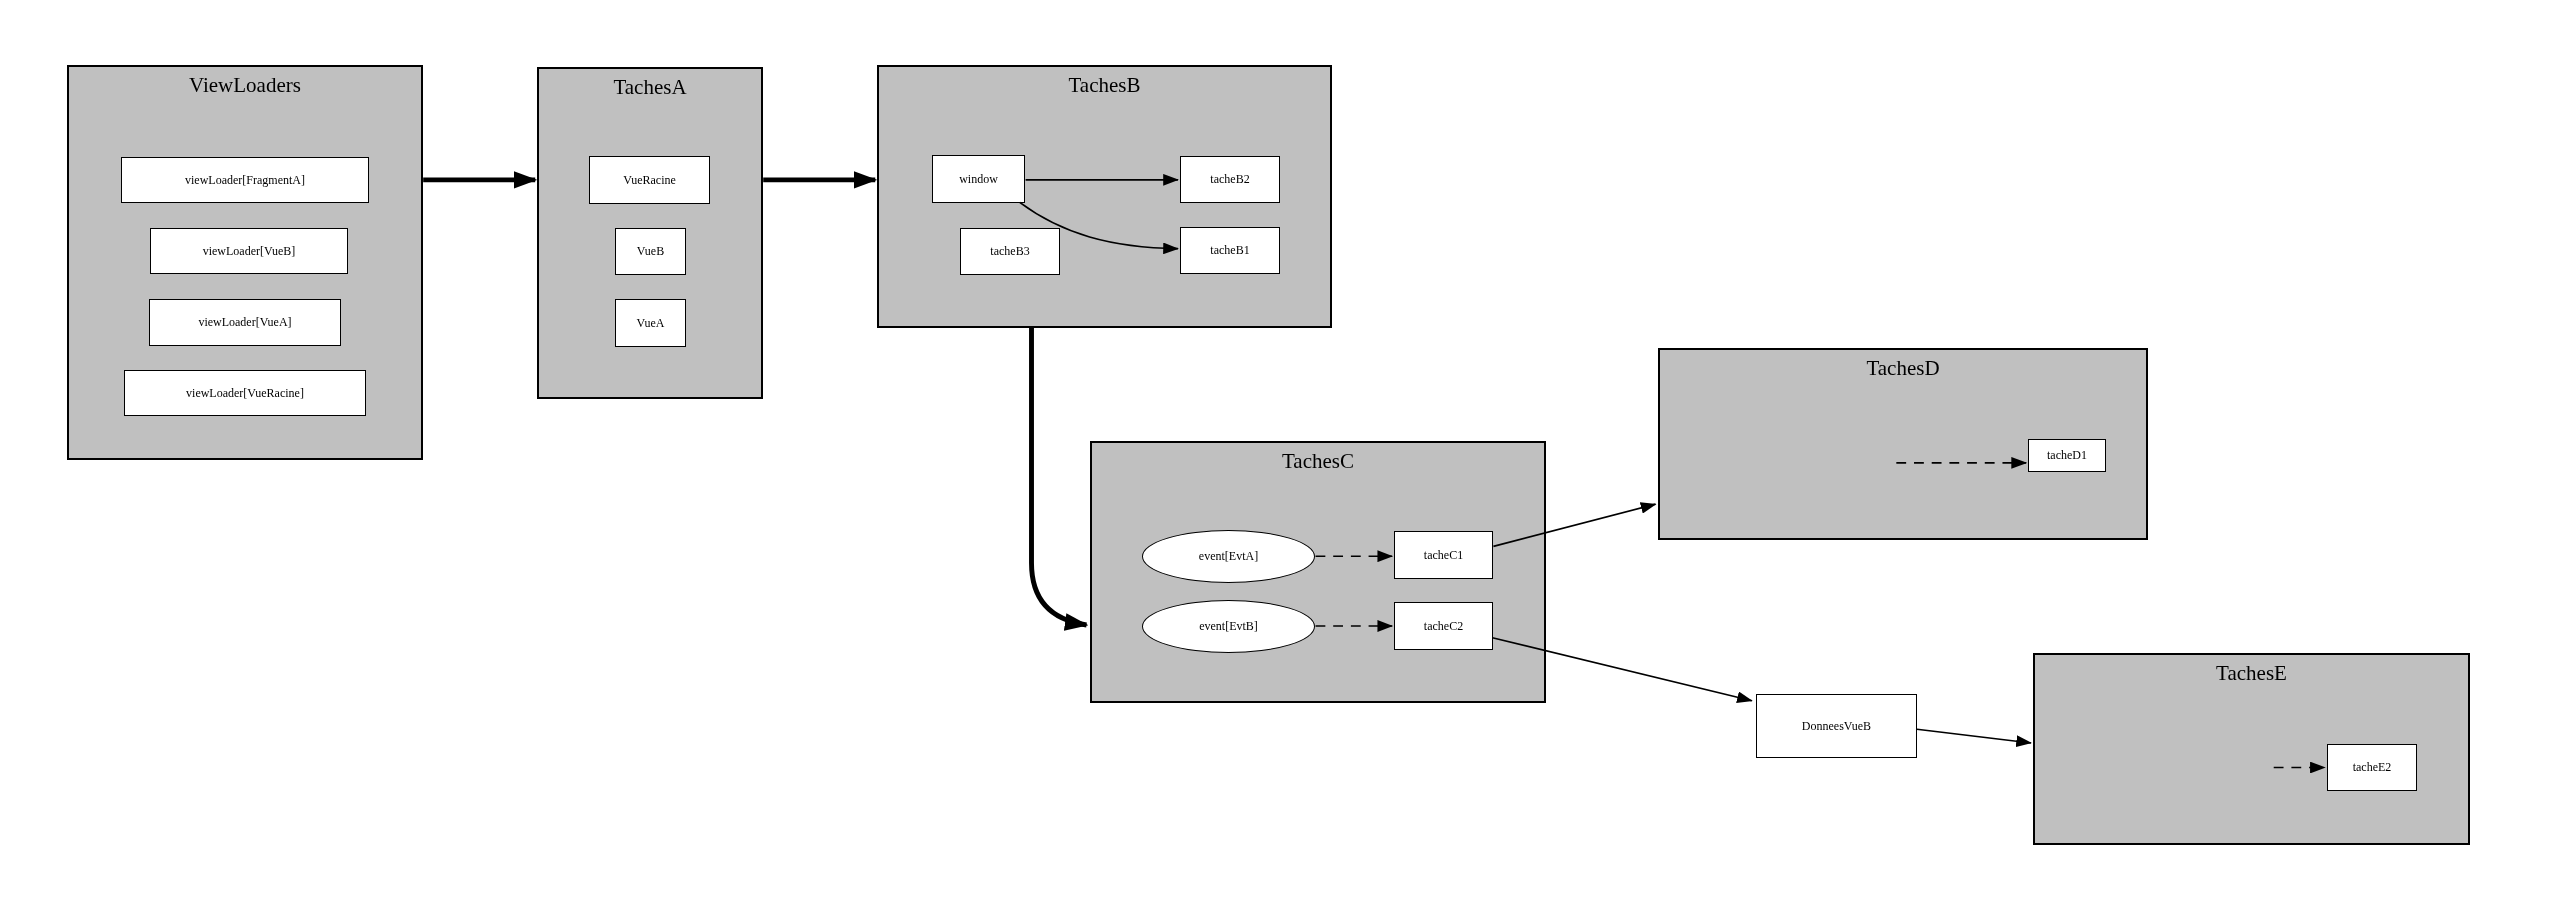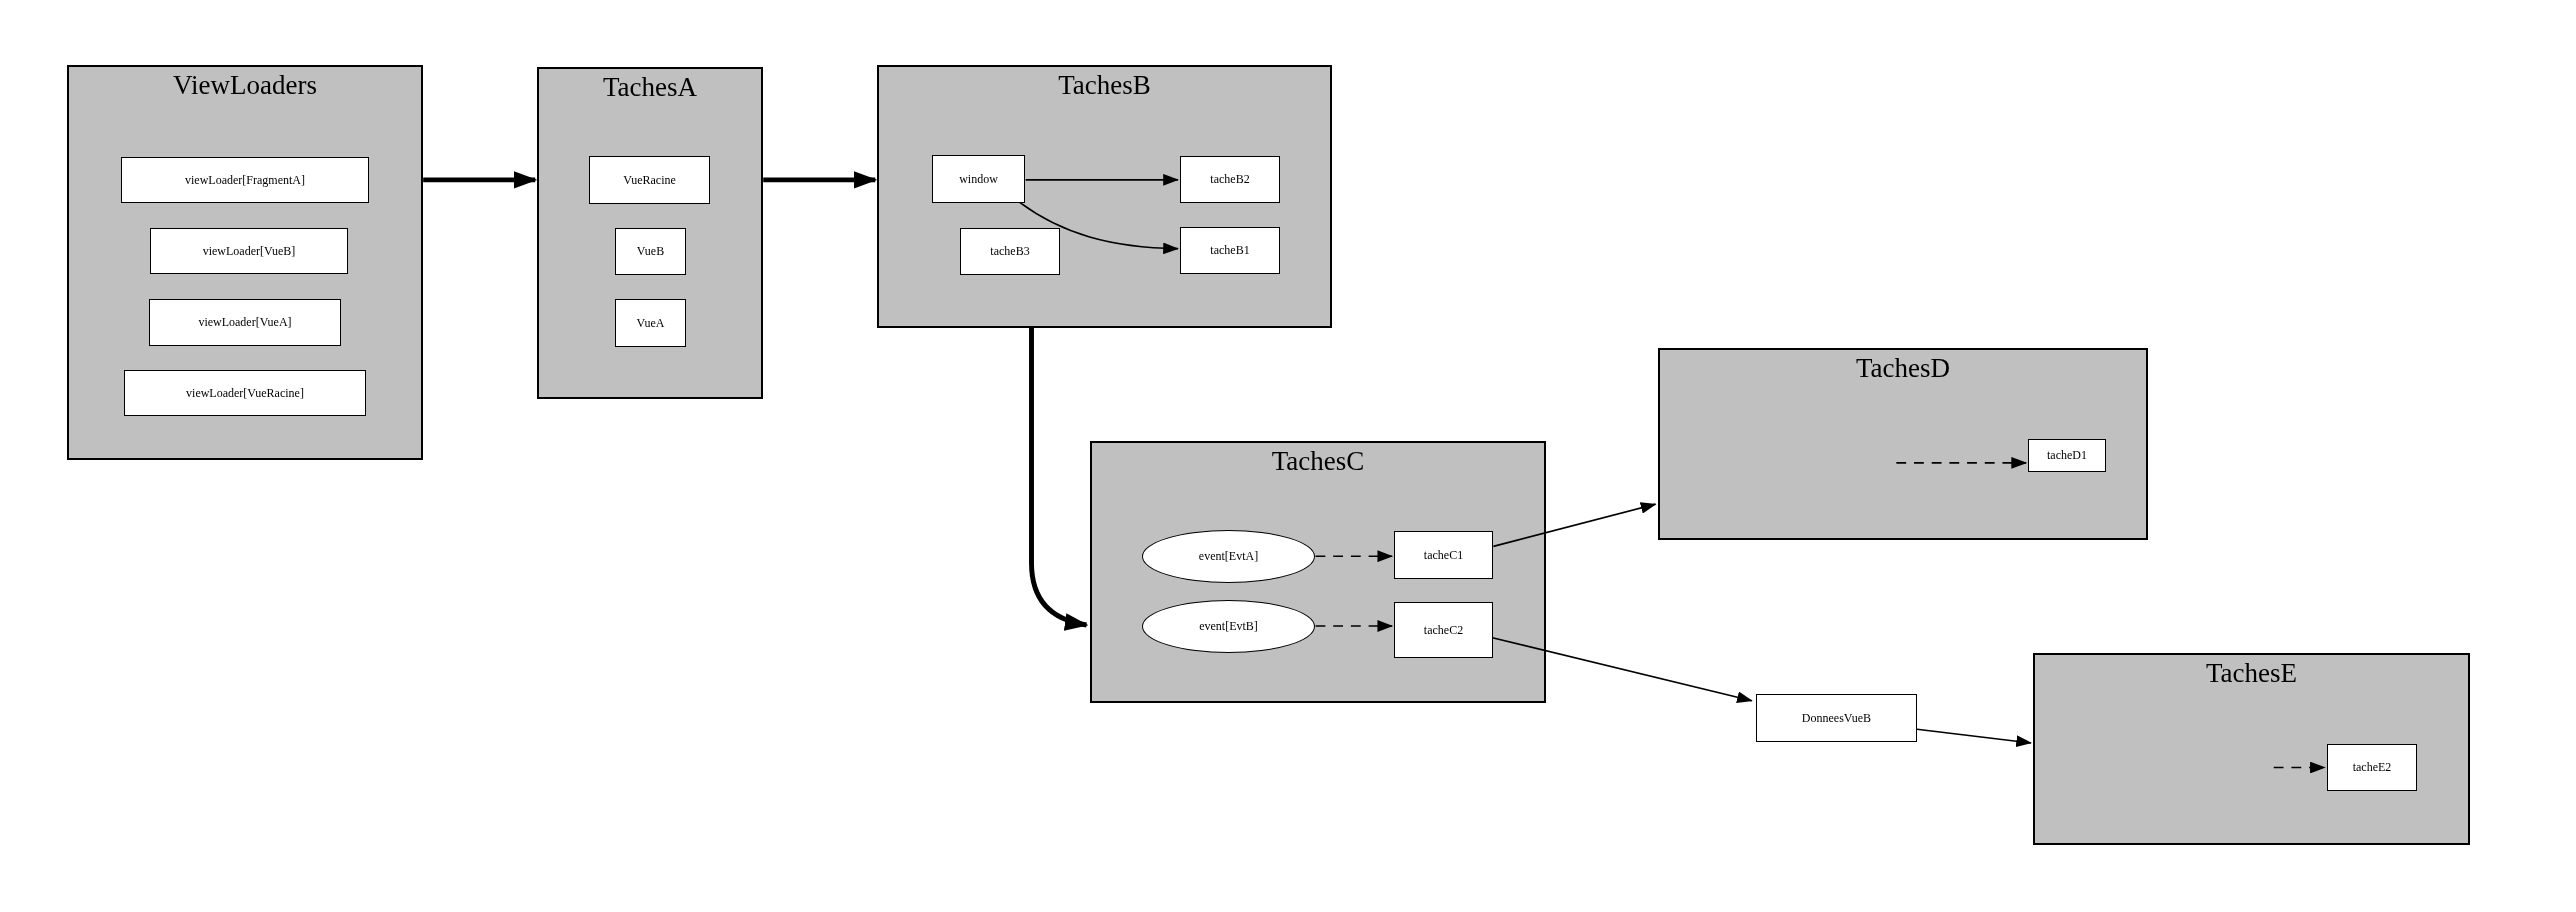--- a/index.html
+++ b/index.html
@@ -21,21 +21,21 @@
     background: #c0c0c0;
     border: 2.9px solid #000000;
     box-sizing: border-box;
   }
   .cluster-title {
     position: absolute;
     left: 0;
     right: 0;
     top: 5.9px;
     text-align: center;
-    font-size: 27px;
+    font-size: 21px;
     line-height: 25.6px;
     white-space: nowrap;
   }
   .node {
     position: absolute;
     background: #ffffff;
     border: 1.6px solid #000000;
     box-sizing: border-box;
     display: flex;
     align-items: center;
@@ -88,33 +88,33 @@
   <div class="node" style="left:1180px; top:156px; width:100px; height:47px;">tacheB2</div>
   <div class="node" style="left:929px; top:228px; width:100px; height:47px;margin-left:31px;">tacheB3</div>
   <div class="node" style="left:1180px; top:227px; width:100px; height:47px;">tacheB1</div>
 
   <div class="cluster" style="left:1090px; top:441px; width:456px; height:262px;">
     <div class="cluster-title">TachesC</div>
   </div>
   <div class="node ellipse" style="left:1142px; top:530px; width:173px; height:53px;">event[EvtA]</div>
   <div class="node" style="left:1394px; top:531px; width:99px; height:48px;">tacheC1</div>
   <div class="node ellipse" style="left:1142px; top:600px; width:173px; height:53px;">event[EvtB]</div>
-  <div class="node" style="left:1394px; top:602px; width:99px; height:56px;">tacheC2</div>
+  <div class="node" style="left:1394px; top:602px; width:99px; height:48px;">tacheC2</div>
 
   <div class="cluster" style="left:1658px; top:348px; width:490px; height:192px;">
     <div class="cluster-title">TachesD</div>
   </div>
   <div class="node" style="left:2028px; top:439px; width:78px; height:33px;">tacheD1</div>
 
   <div class="cluster" style="left:2033px; top:653px; width:437px; height:192px;">
     <div class="cluster-title">TachesE</div>
   </div>
   <div class="node" style="left:2327px; top:744px; width:90px; height:47px;">tacheE2</div>
 
-  <div class="node" style="left:1756px; top:694px; width:161px; height:48px;">DonneesVueB</div>
+  <div class="node" style="left:1756px; top:694px; width:161px; height:64px;">DonneesVueB</div>
 
   <svg id="edges" width="2576" height="912" viewBox="0 0 2620 928">
     <defs>
       <marker id="ah" viewBox="0 0 16 12" markerWidth="16" markerHeight="12" refX="15" refY="6" orient="auto" markerUnits="userSpaceOnUse">
         <path d="M0,0 L16,6 L0,12 Z"></path>
       </marker>
       <marker id="ahb" viewBox="0 0 24 18" markerWidth="24" markerHeight="18" refX="22" refY="9" orient="auto" markerUnits="userSpaceOnUse">
         <path d="M0,0 L24,9 L0,18 Z"></path>
       </marker>
     </defs>

